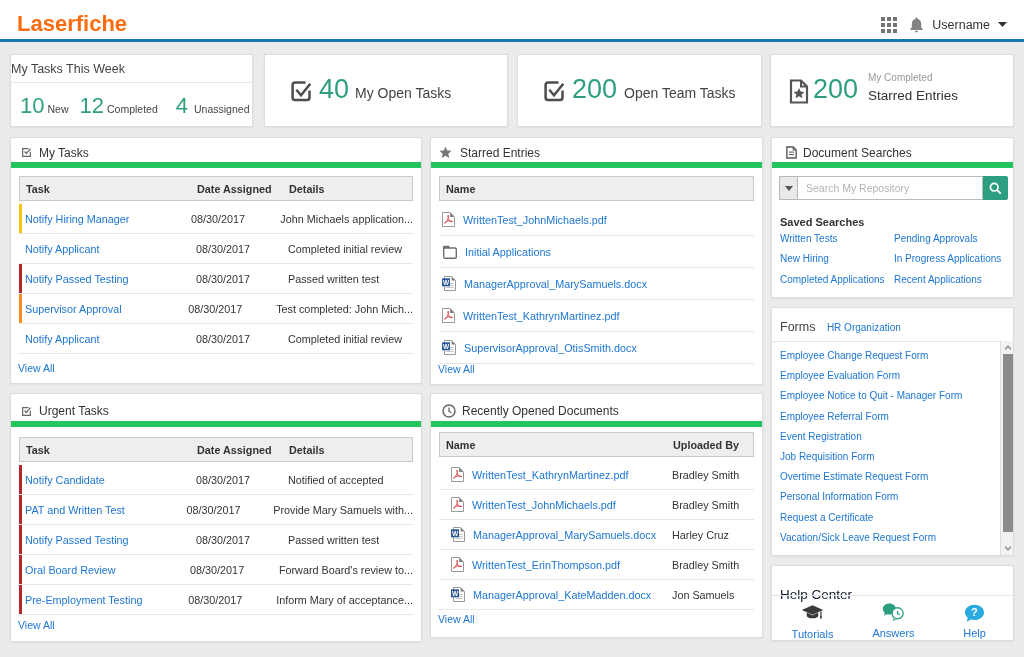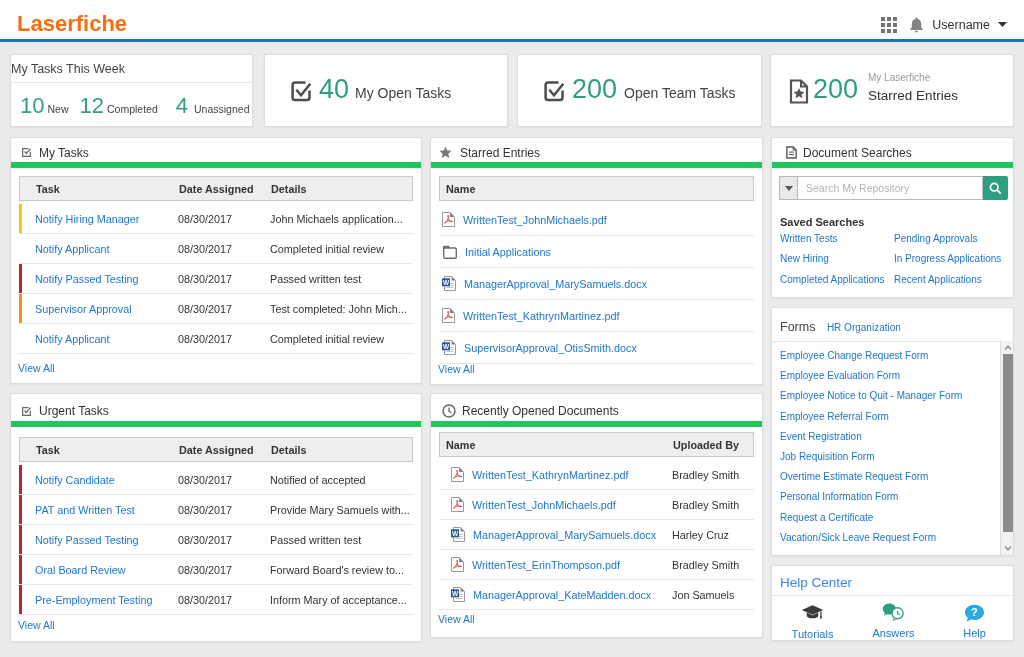--- a/index.html
+++ b/index.html
@@ -20,21 +20,21 @@
 .card-num { color:#2e9e80; }
 .phead { display:flex; align-items:center; height:30px; padding:5px 0 0 10px;
   font-size:12px; color:#333; border-bottom:6px solid #22c55e; }
 .phead svg { margin-right:7px; }
 .tbl { position:absolute; left:8px; right:8px; top:38px; font-size:10.8px; white-space:nowrap; }
 .thead { display:flex; height:25px; align-items:center; background:#eee;
   border:1px solid #c9c9c9; font-weight:bold; color:#333; margin-bottom:3px; }
 .trow { display:flex; height:30px; align-items:center; position:relative;
   border-bottom:1px solid #e6e6e6; color:#333; overflow:hidden; }
 .bar { position:absolute; left:0; top:0; width:3px; height:100%; }
-.c1 { width:159px; padding-left:16px; }
+.c1 { width:177px; padding-left:6px; }
 .c2 { width:92px; }
 .c3 { flex:1; }
 .viewall { position:absolute; left:7px; font-size:10.5px; }
 .n1 { width:233px; padding-left:6px; display:flex; align-items:center; }
 .ficon { flex:0 0 auto; margin-right:8px; display:inline-flex; }
 </style>
 </head>
 <body>
 <div class="hdr">
   <div class="logo">Laserfiche</div>
@@ -91,21 +91,21 @@
   <div style="position:absolute; left:54px; top:19px; font-size:27px;" class="card-num">200</div>
   <div style="position:absolute; left:106px; top:30px; font-size:14px; color:#444;">Open Team Tasks</div>
 </div>
 <div class="panel" style="left:770px; top:54px; width:244px; height:73px;">
   <svg style="position:absolute; left:17px; top:23px;" width="22" height="27" viewBox="0 0 22 26">
     <path d="M3 2 L13 2 L19 8 L19 24 L3 24 Z" fill="none" stroke="#555" stroke-width="2.2"></path>
     <path d="M13 2 L13 8 L19 8" fill="none" stroke="#555" stroke-width="2"></path>
     <path d="M11 9.5 L12.6 13.1 L16.5 13.4 L13.6 16 L14.5 19.8 L11 17.8 L7.5 19.8 L8.4 16 L5.5 13.4 L9.4 13.1 Z" fill="#555"></path>
   </svg>
   <div style="position:absolute; left:42px; top:19px; font-size:27px;" class="card-num">200</div>
-  <div style="position:absolute; left:97px; top:17px; font-size:10px; color:#999;">My Laserfiche</div>
+  <div style="position:absolute; left:97px; top:17px; font-size:10px; color:#999;">My Completed</div>
   <div style="position:absolute; left:97px; top:33px; font-size:13.5px; color:#333;">Starred Entries</div>
 </div>
 
 <div class="panel" style="left:10px; top:137px; width:412px; height:247px;">
   <div class="phead">
     <svg width="11" height="11" viewBox="0 0 20 20">
       <path d="M17 8.5 L17 17 L3 17 L3 3 L13.5 3" fill="none" stroke="#666" stroke-width="2.2"></path>
       <path d="M6.5 8.2 L9.7 11.8 L17.5 2.8" fill="none" stroke="#666" stroke-width="2.2"></path>
     </svg>My Tasks</div>
   <div class="tbl">
@@ -415,21 +415,21 @@
         <path d="M1 4.2 L4 1.2 L7 4.2" fill="none" stroke="#888" stroke-width="1.3"></path>
       </svg>
     <div style="position:absolute; top:13px; left:1.5px; width:10px; bottom:23px; background:#8b8b8b;"></div>
     <svg style="position:absolute; bottom:4px; left:2.5px;" width="8" height="5" viewBox="0 0 8 5">
         <path d="M1 0.8 L4 3.8 L7 0.8" fill="none" stroke="#888" stroke-width="1.3"></path>
       </svg>
   </div>
 </div>
 
 <div class="panel" style="left:771px; top:565px; width:243px; height:76px;">
-  <div style="position:absolute; left:8px; top:9px; font-size:13.5px; color:#3b82f6;">Help Center</div>
+  <div style="position:absolute; left:8px; top:21px; font-size:13.5px; color:#0f172a;">Help Center</div>
   <div style="position:absolute; left:0; right:0; top:29px; border-top:1px solid #e5e5e5;"></div>
   <div style="position:absolute; left:0; top:38px; width:81px; text-align:center;">
     <svg width="23" height="18" viewBox="0 0 30 22" style="display:block; margin:0 auto;">
       <path d="M15 1 L29 7.2 L15 13.4 L1 7.2 Z" fill="#3a3a3a"></path>
       <path d="M7.5 10.5 L7.5 14.5 C7.5 16.4 10.9 17.9 15 17.9 C19.1 17.9 22.5 16.4 22.5 14.5 L22.5 10.5 L15 13.8 Z" fill="#3a3a3a"></path>
       <rect x="25.2" y="9" width="1.6" height="6" fill="#3a3a3a"></rect>
       <path d="M24.8 15 L27.2 15 L26.9 18.5 L25.1 18.5 Z" fill="#3a3a3a"></path>
     </svg>
     <div style="font-size:11px; margin-top:6px;"><a>Tutorials</a></div>
   </div>

